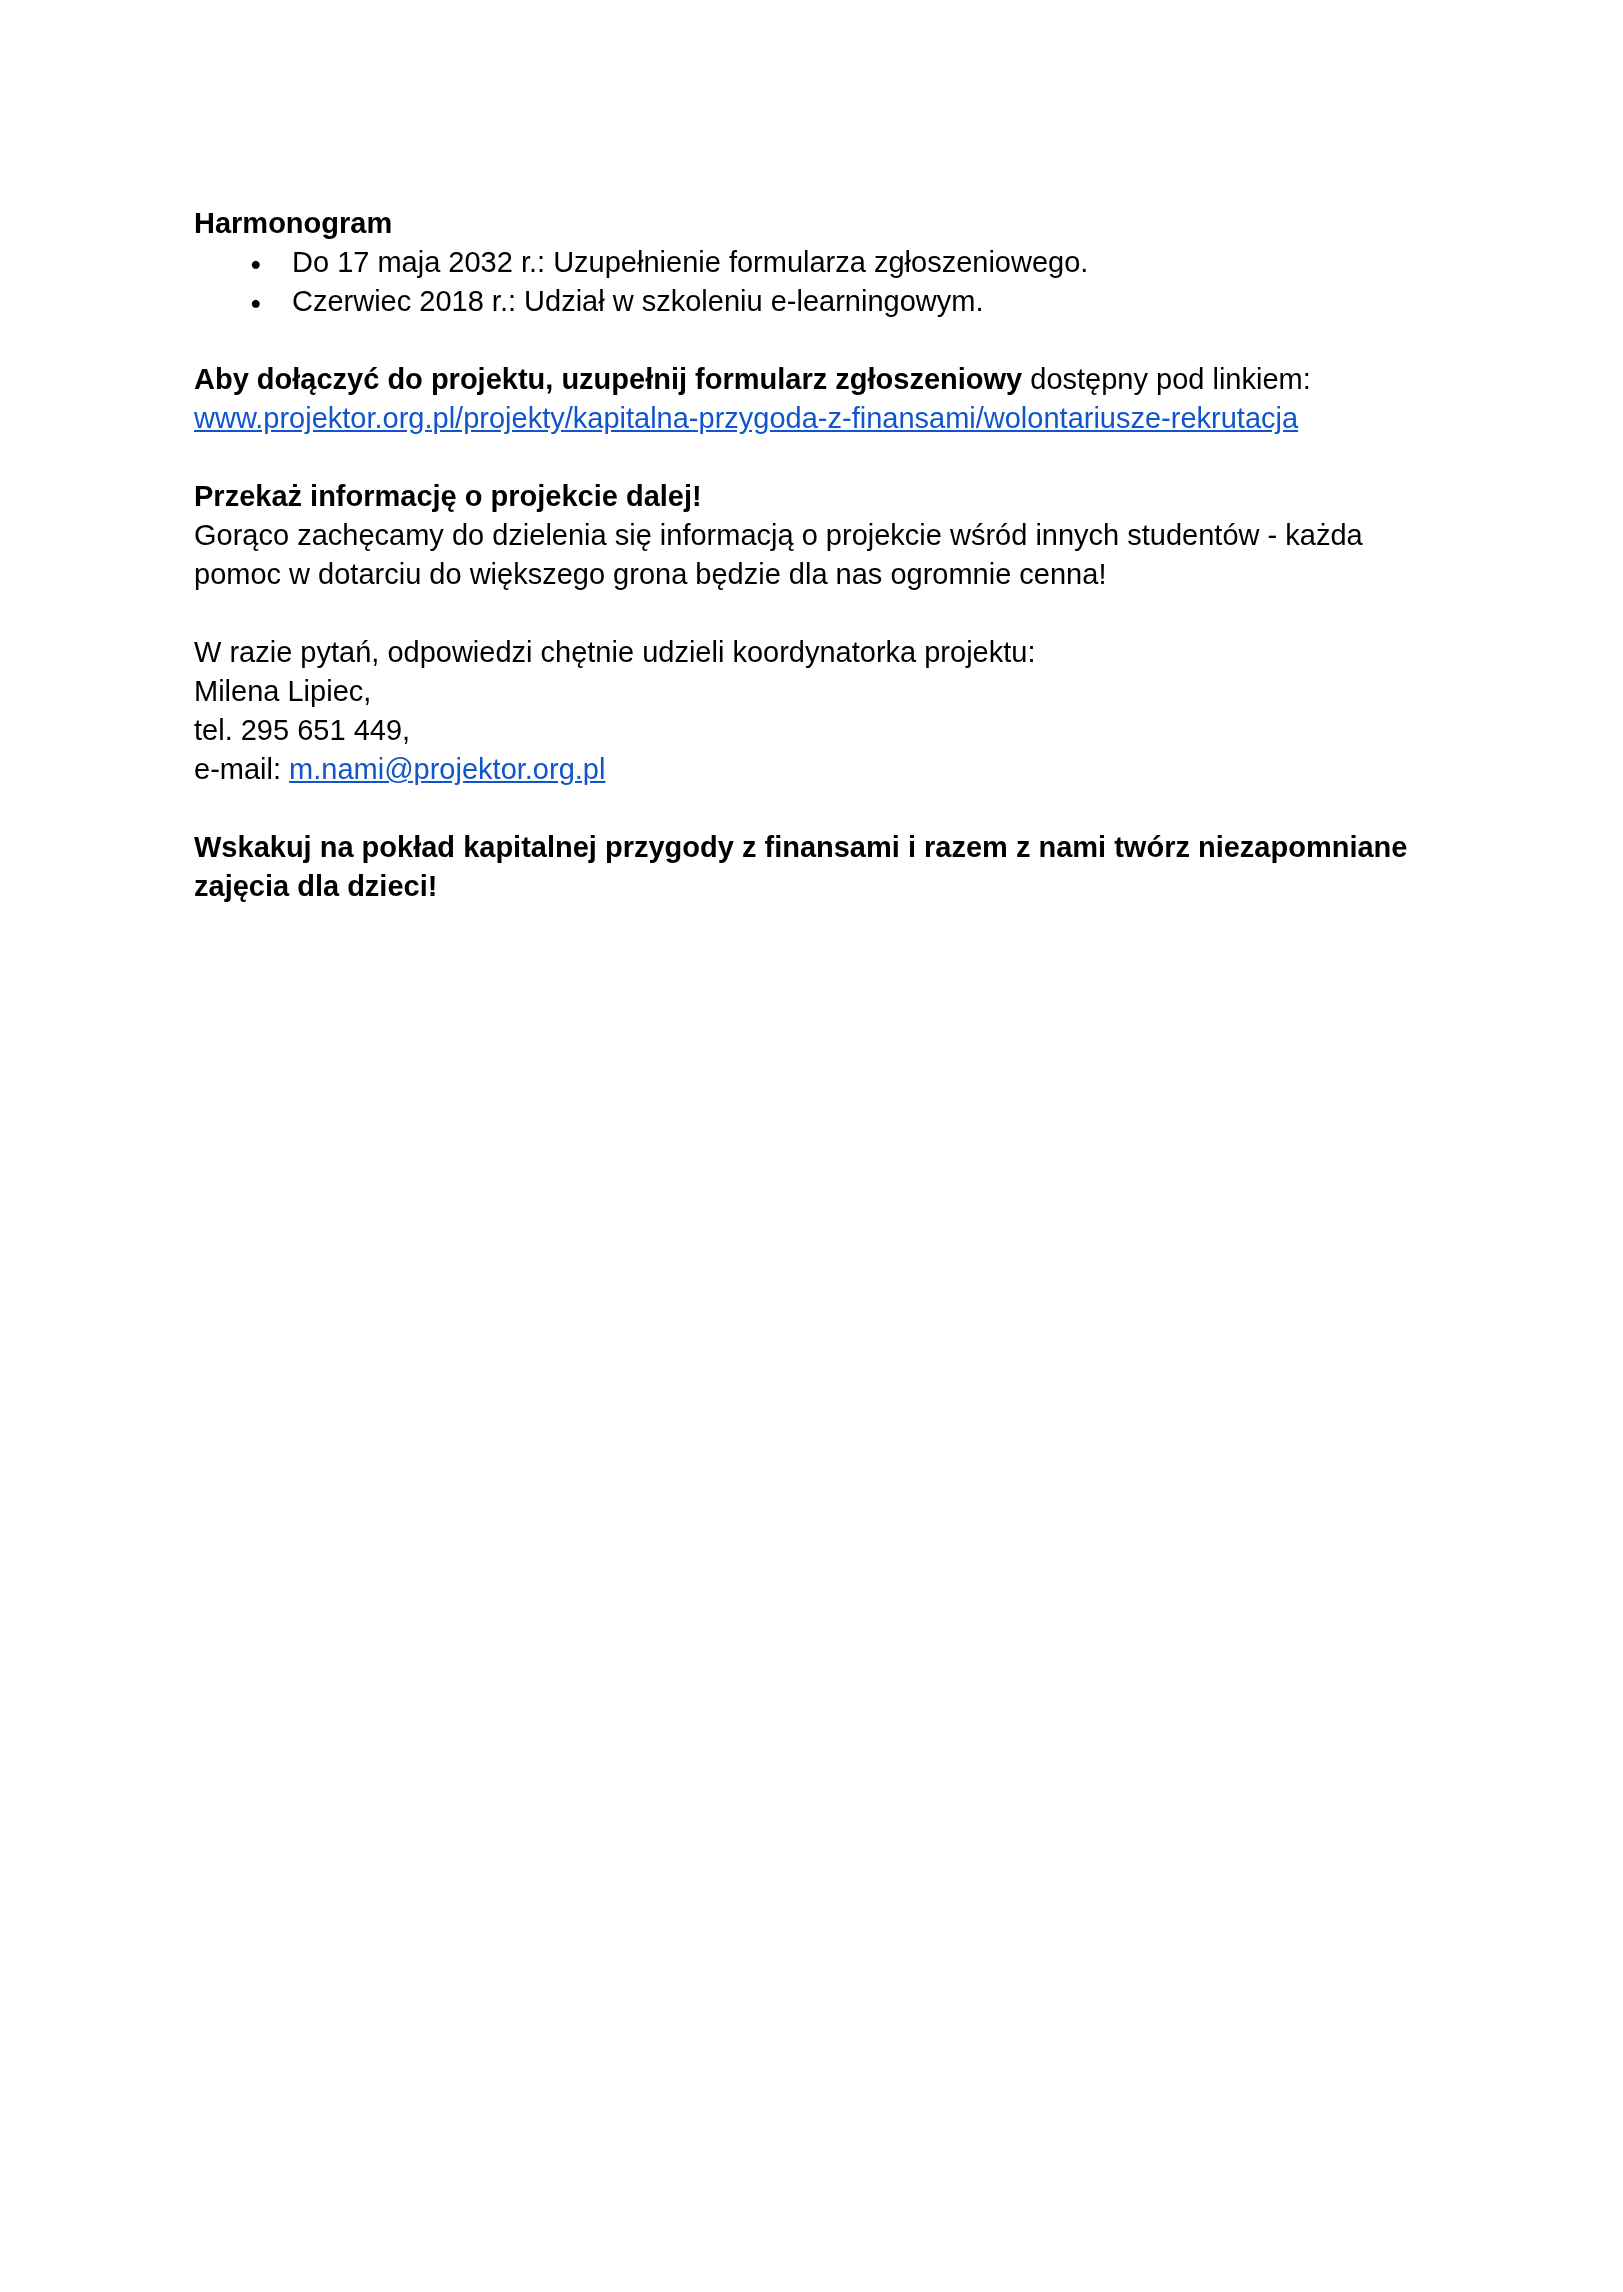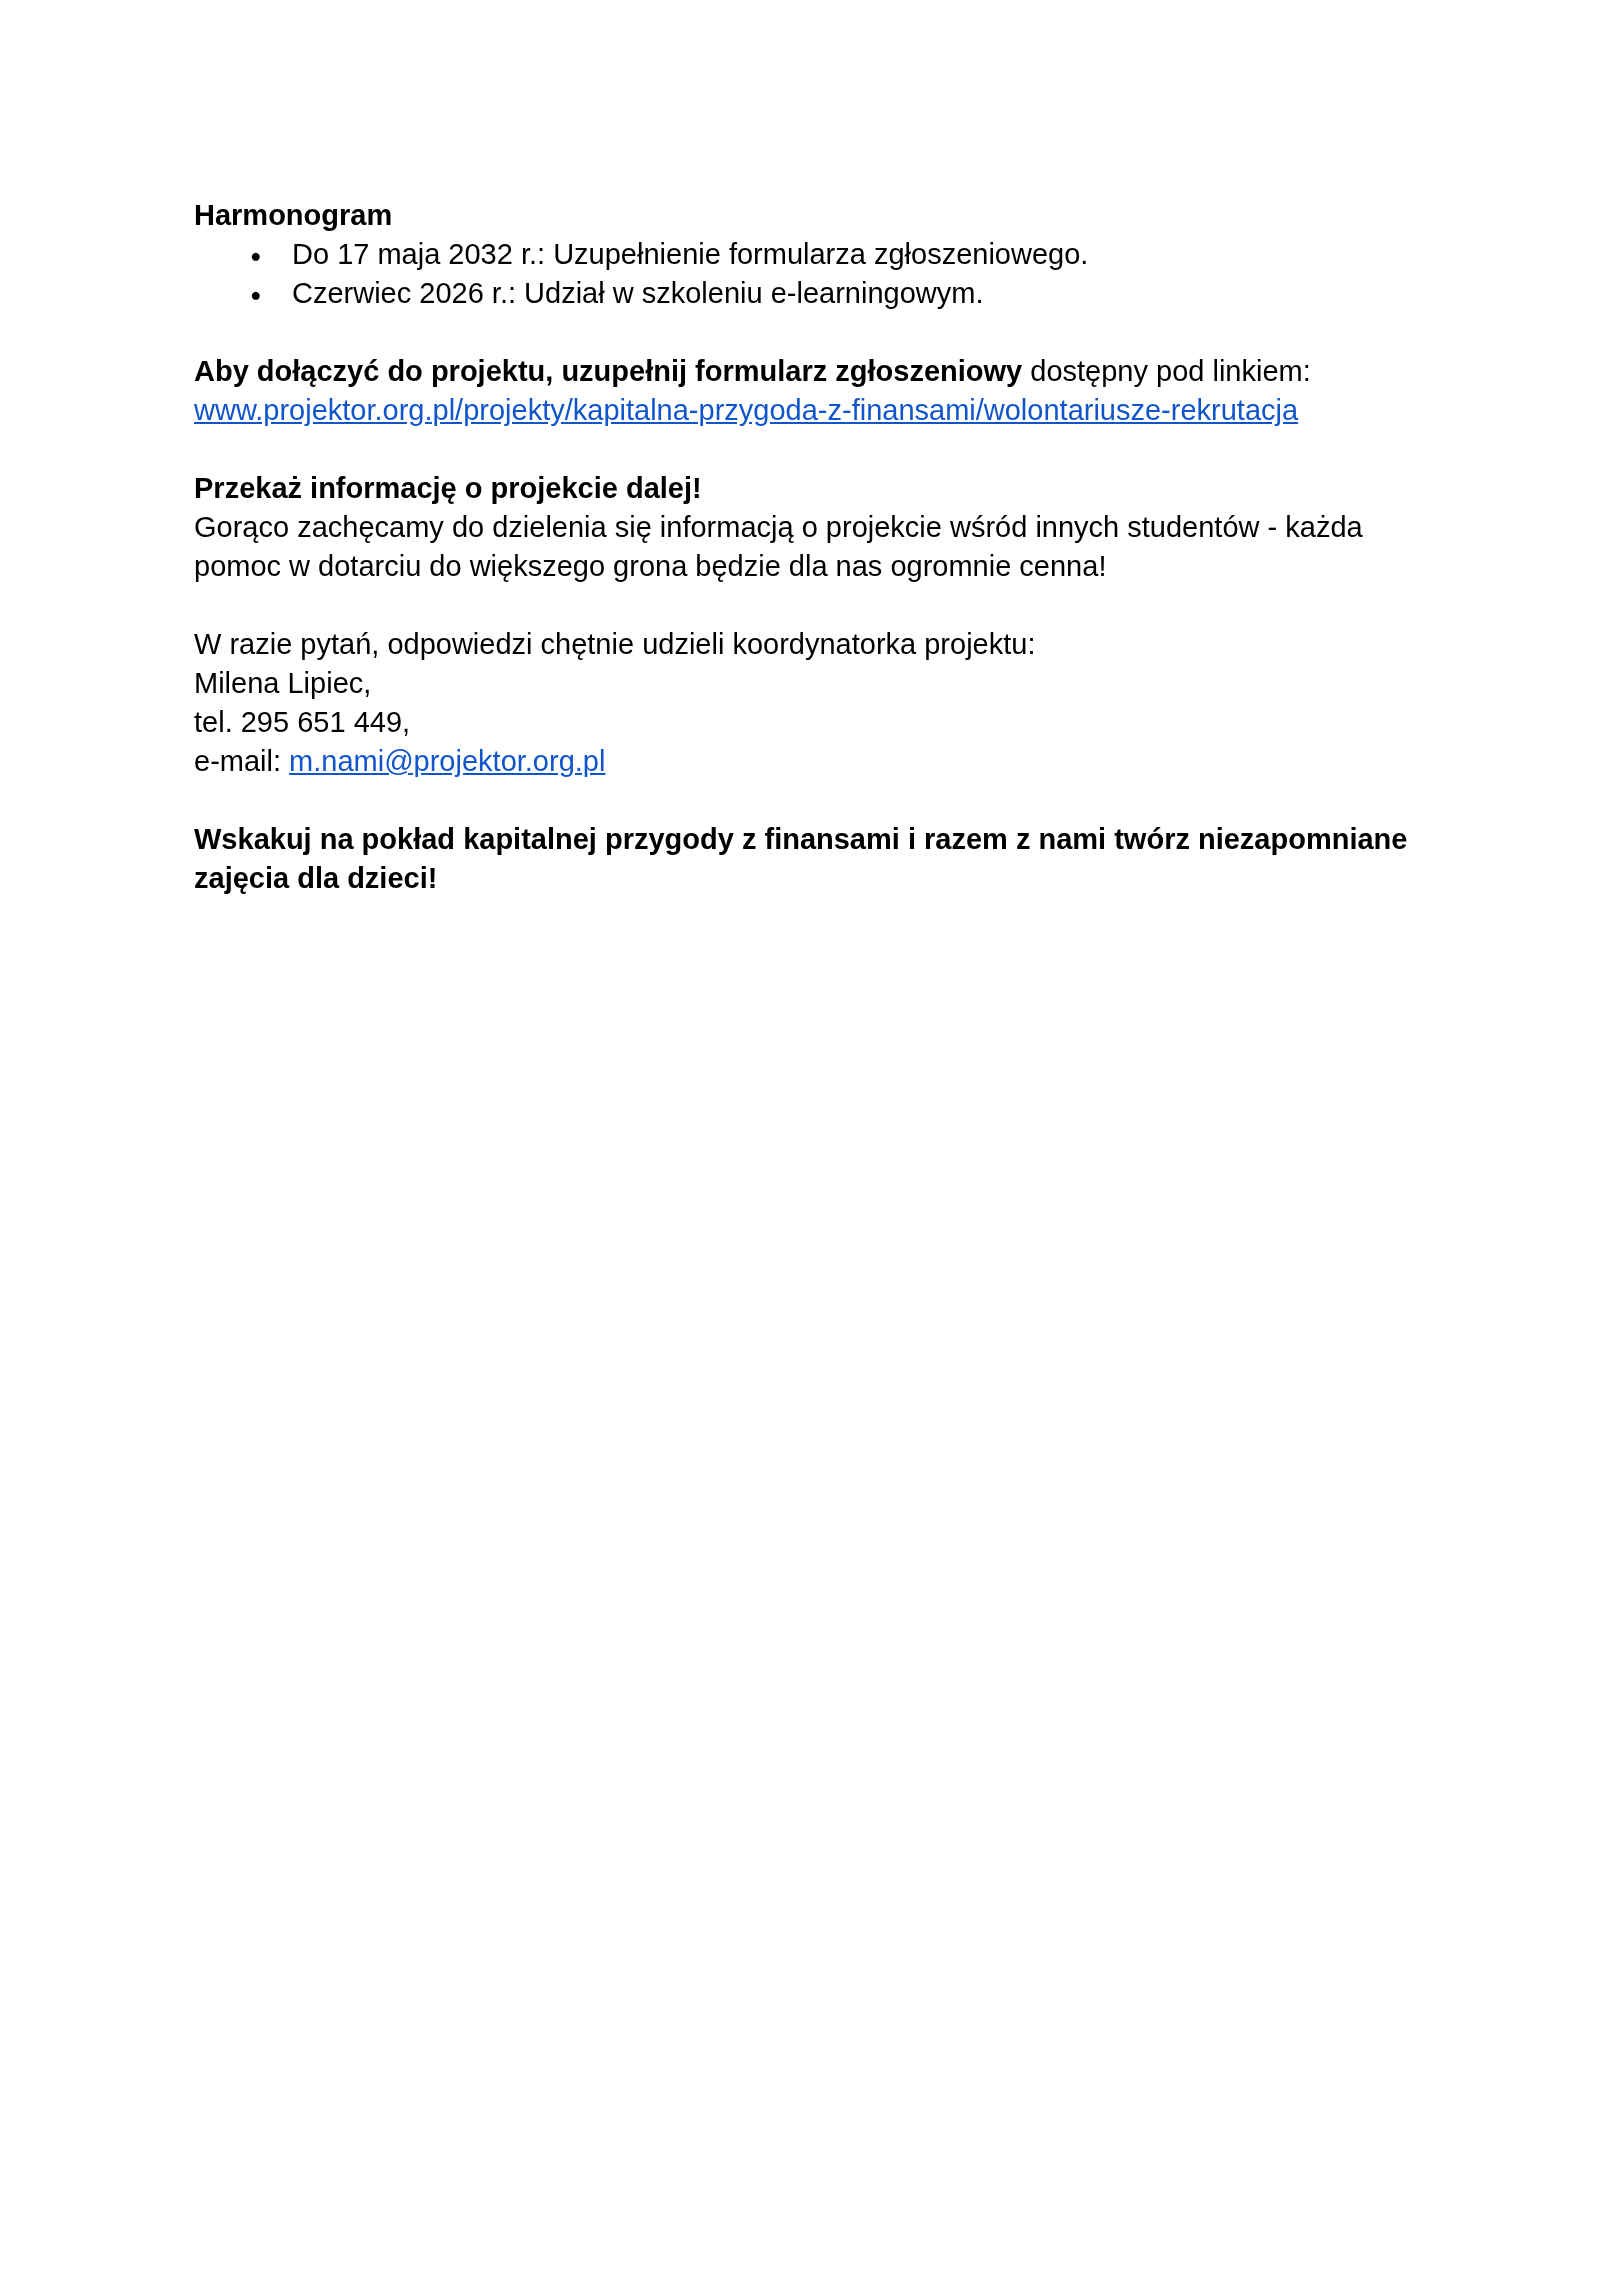--- a/index.html
+++ b/index.html
@@ -15,21 +15,21 @@
     background: var(--page-bg, #ffffff);
     color: var(--text-color, #000000);
     font-family: "Liberation Sans", "DejaVu Sans", sans-serif;
     font-size: 29px;
     line-height: 39px;
     box-sizing: border-box;
     overflow: hidden;
   }
   .doc {
     position: absolute;
-    top: 196px;
+    top: 204px;
     left: 194px;
     right: 192px;
   }
   .doc section {
     margin: 0 0 39px 0;
   }
   .doc p, .doc h3 {
     margin: 0;
     font-size: 29px;
     line-height: 39px;
@@ -73,21 +73,21 @@
 </head>
 <body>
 
 <div class="page">
   <main class="doc">
 
     <section>
       <h3 class="bold-heading">Harmonogram</h3>
       <ul class="bullet-list">
         <li>Do 17 maja 2032 r.: Uzupełnienie formularza zgłoszeniowego.</li>
-        <li>Czerwiec 2026 r.: Udział w szkoleniu e-learningowym.</li>
+        <li>Czerwiec 2018 r.: Udział w szkoleniu e-learningowym.</li>
       </ul>
     </section>
 
     <section>
       <p><strong>Aby dołączyć do projektu, uzupełnij formularz zgłoszeniowy</strong><span> dostępny pod linkiem:</span><a class="doc-link block-link">www.projektor.org.pl/projekty/kapitalna-przygoda-z-finansami/wolontariusze-rekrutacja</a></p>
     </section>
 
     <section>
       <h3 class="bold-heading">Przekaż informację o projekcie dalej!</h3>
       <p>Gorąco zachęcamy do dzielenia się informacją o projekcie wśród innych studentów - każda pomoc w dotarciu do większego grona będzie dla nas ogromnie cenna!</p>

